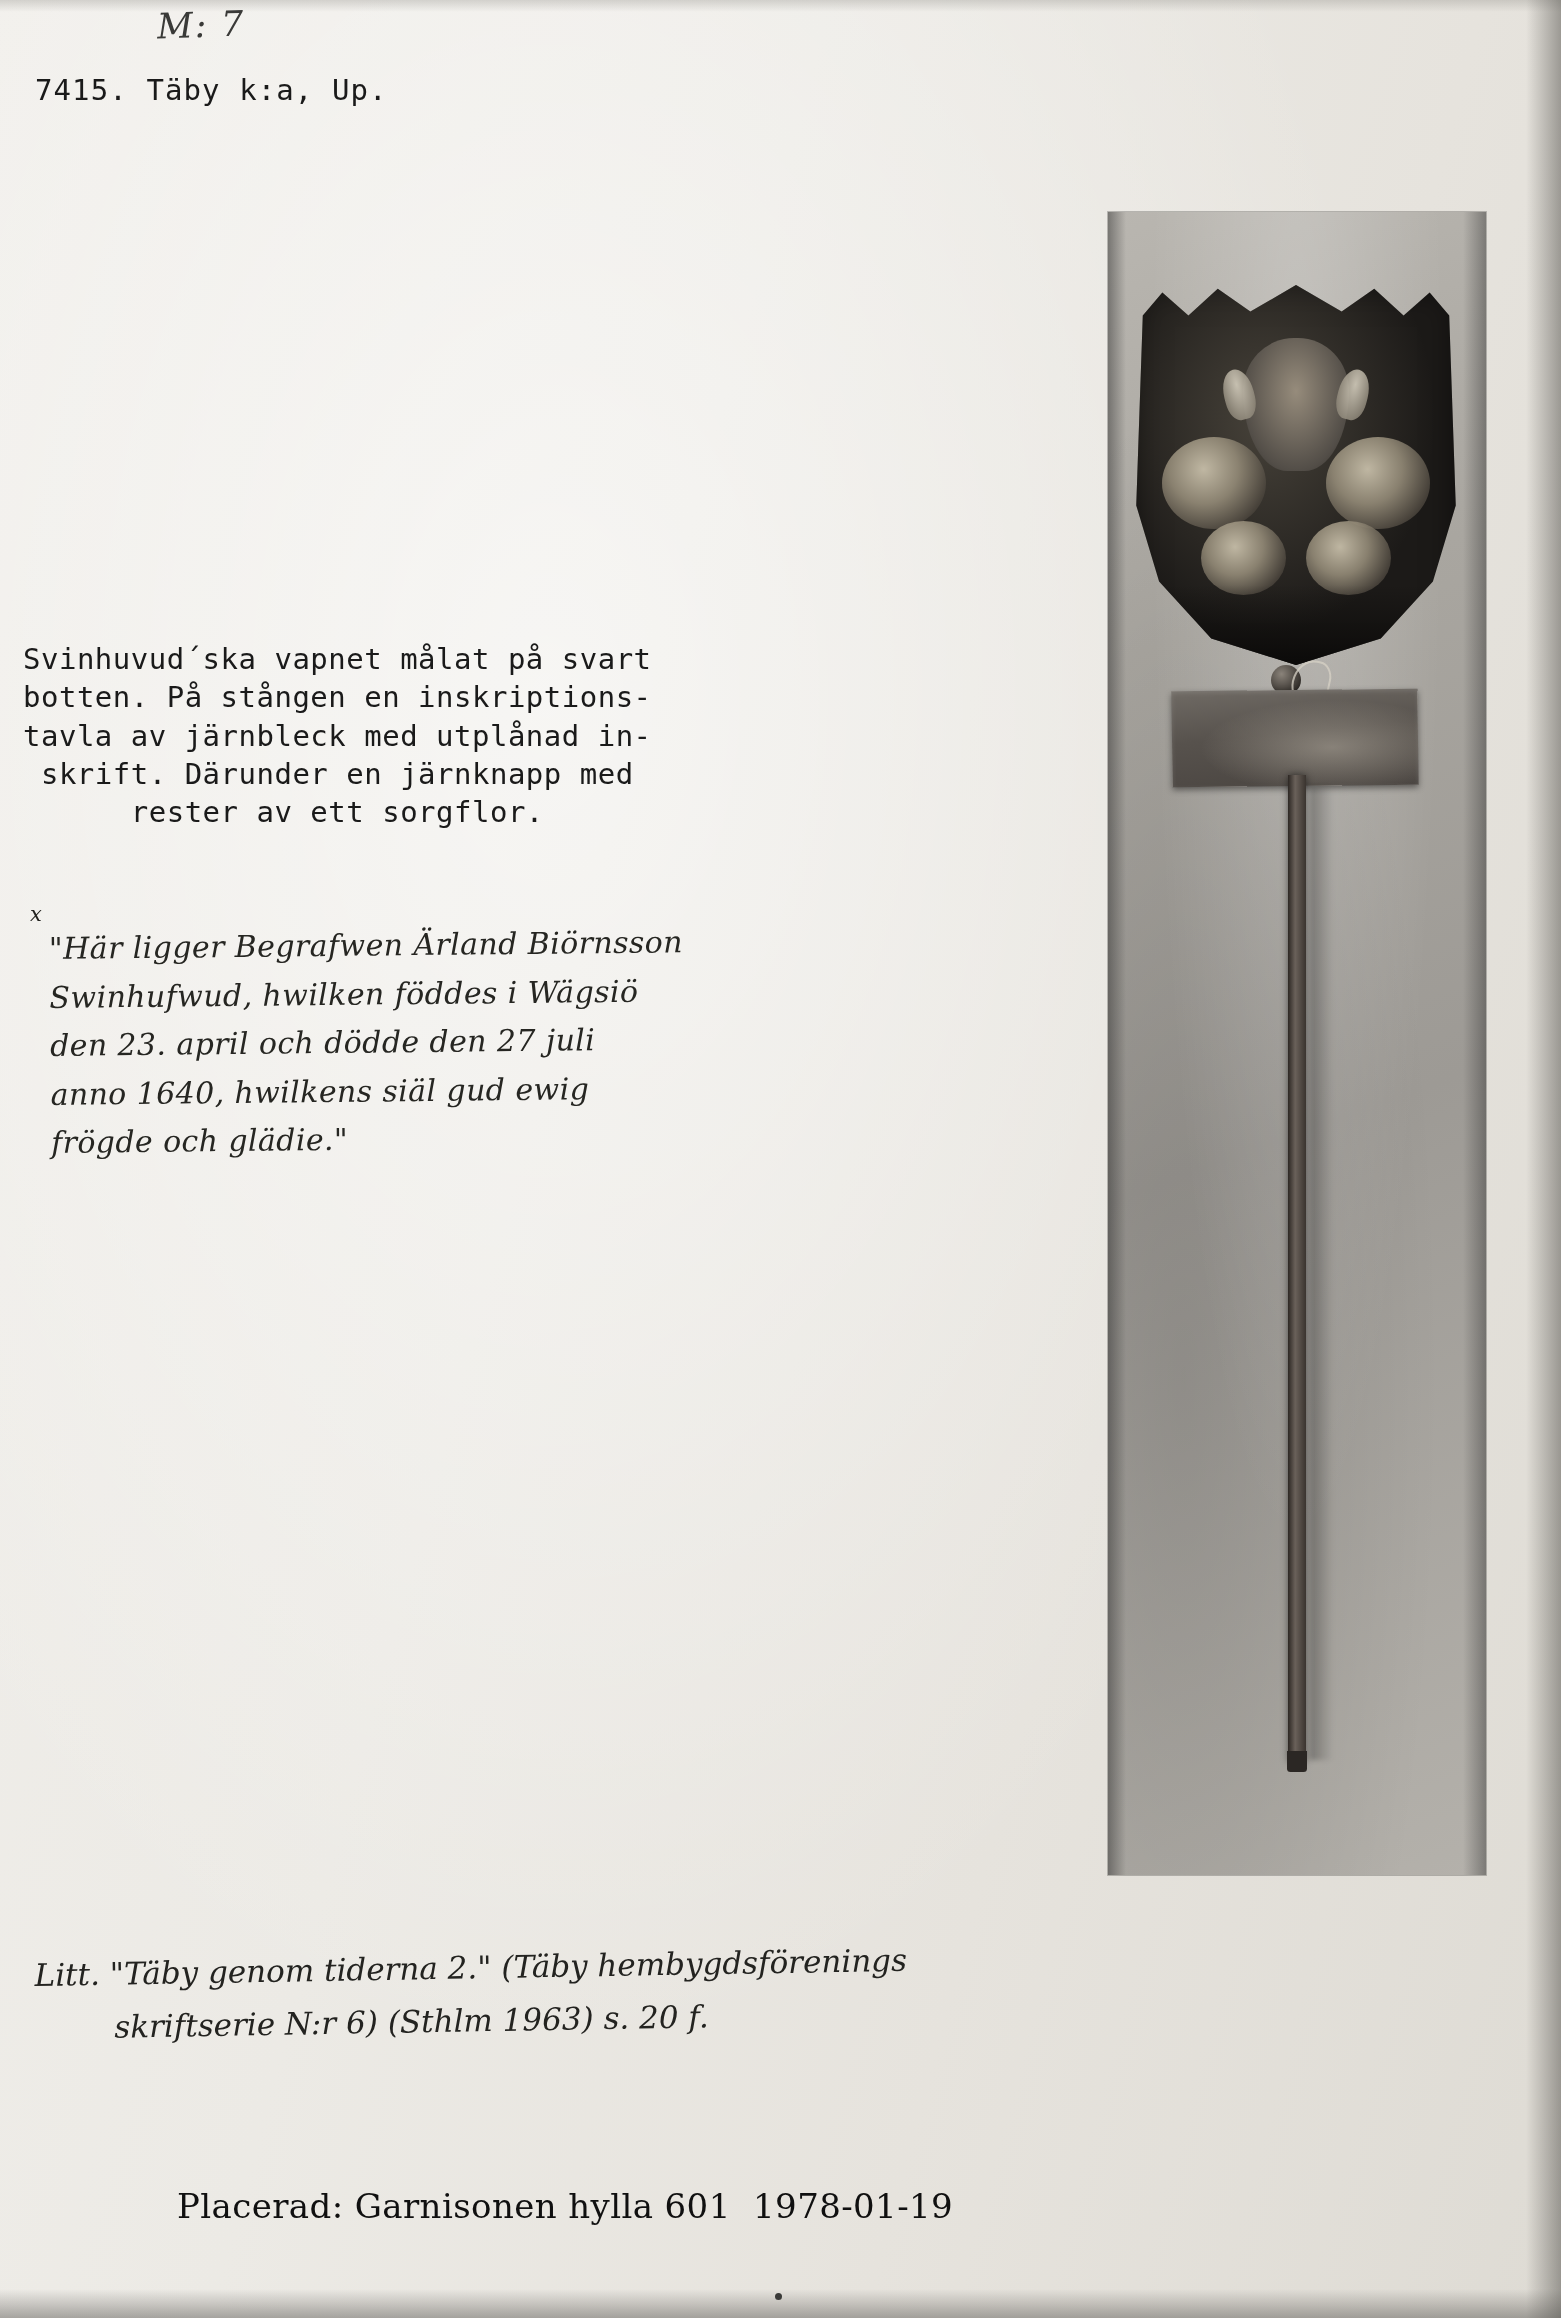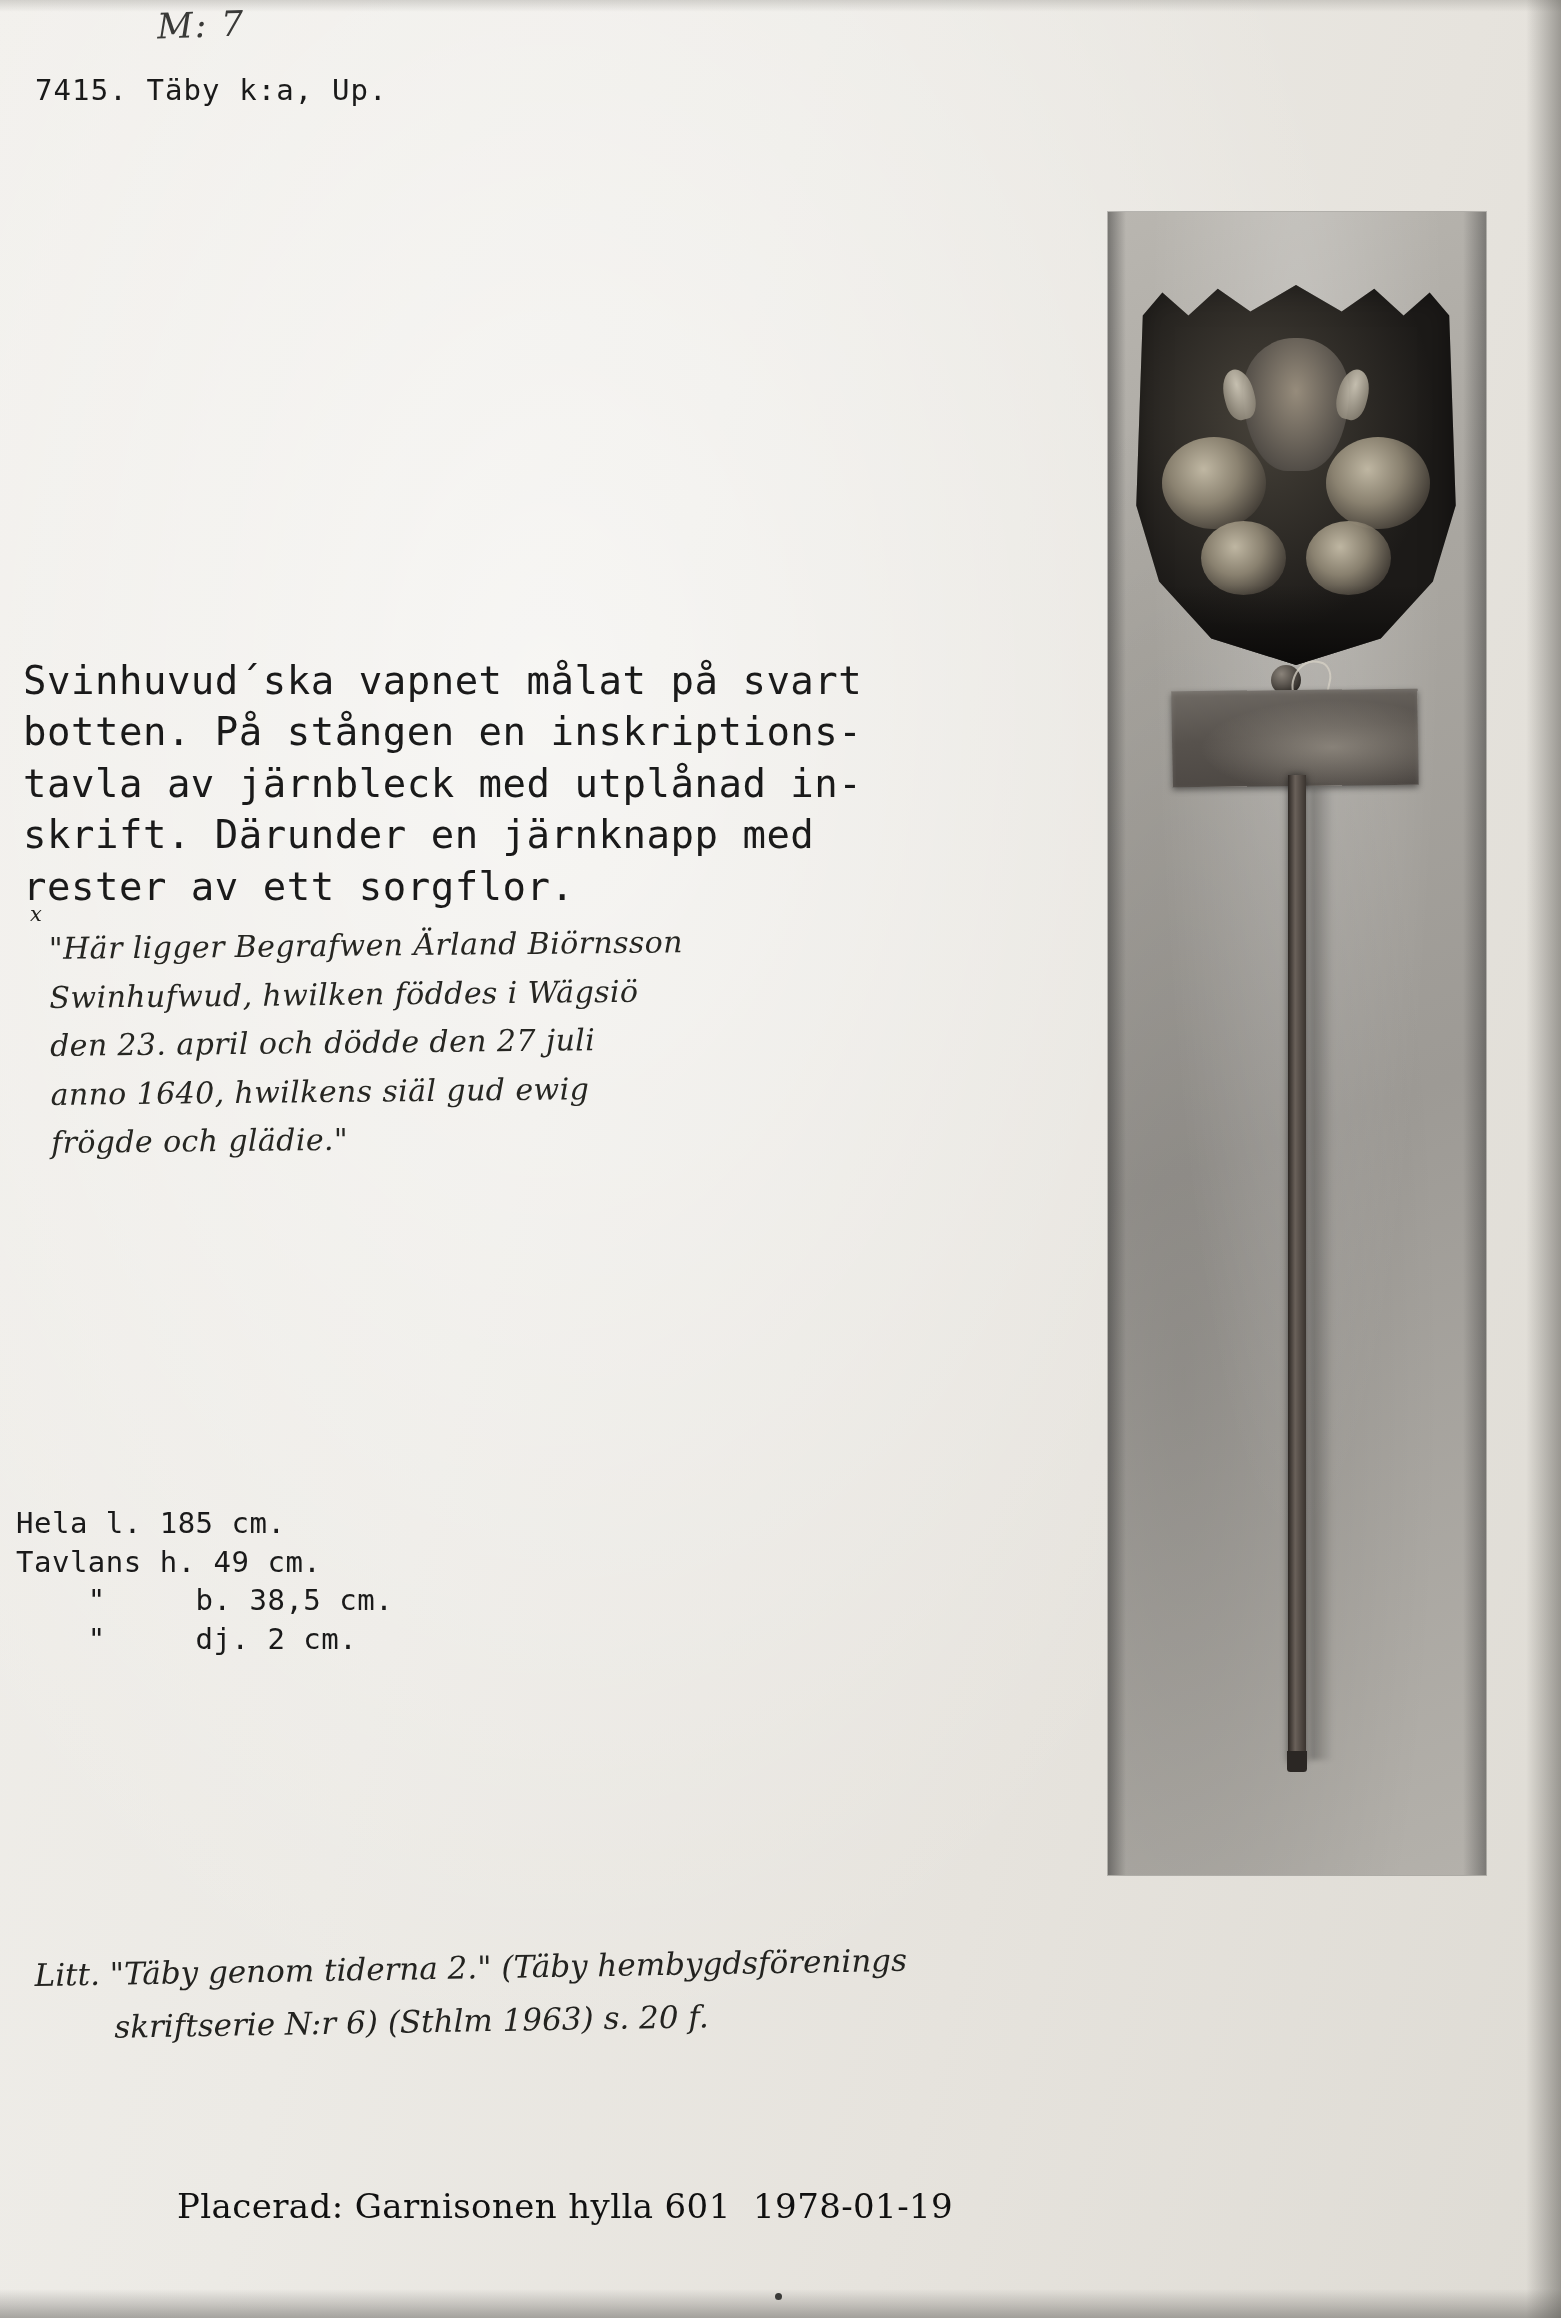--- a/index.html
+++ b/index.html
@@ -78,25 +78,26 @@
     font-size: 29px;
     letter-spacing: 1.1px;
     line-height: 1.22;
     white-space: pre;
   }
   .u { text-underline-offset: 3.5px; }
 
   .body-text {
     position: absolute;
     left: 23px;
-    top: 655px;
-    font-size: 39px;
+    top: 640px;
+    font-size: 29px;
     line-height: 1.32;
     letter-spacing: 0.5px;
     white-space: pre;
+    text-align: center;
   }
 
   .quote-mark-x {
     position: absolute;
     left: 30px;
     top: 902px;
     font-size: 21px;
   }
 
   .quote-block {
@@ -332,24 +333,20 @@
 skrift. Därunder en järnknapp med
 rester av ett sorgflor.</div>
 
   <div class="quote-mark-x hand">x</div>
   <div class="quote-block">"Här ligger Begrafwen Ärland Biörnsson
 Swinhufwud, hwilken föddes i Wägsiö
 den 23. april och dödde den 27 juli
 anno 1640, hwilkens siäl gud ewig
 frögde och glädie."</div>
 
-  <div class="dims">Hela l. 185 cm.
-Tavlans h. 49 cm.
-    "     b. 38,5 cm.
-    "     dj. 2 cm.</div>
 
 
   <div class="litt">Litt. "Täby genom tiderna 2." (Täby hembygdsförenings
         skriftserie N:r 6) (Sthlm 1963) s. 20 f.</div>
 
   <div class="placed">Placerad: Garnisonen hylla 601  1978-01-19</div>
 
   <div class="photo">
     <div class="photo-grain"></div>
     <div class="photo-dark-strip-l"></div>

